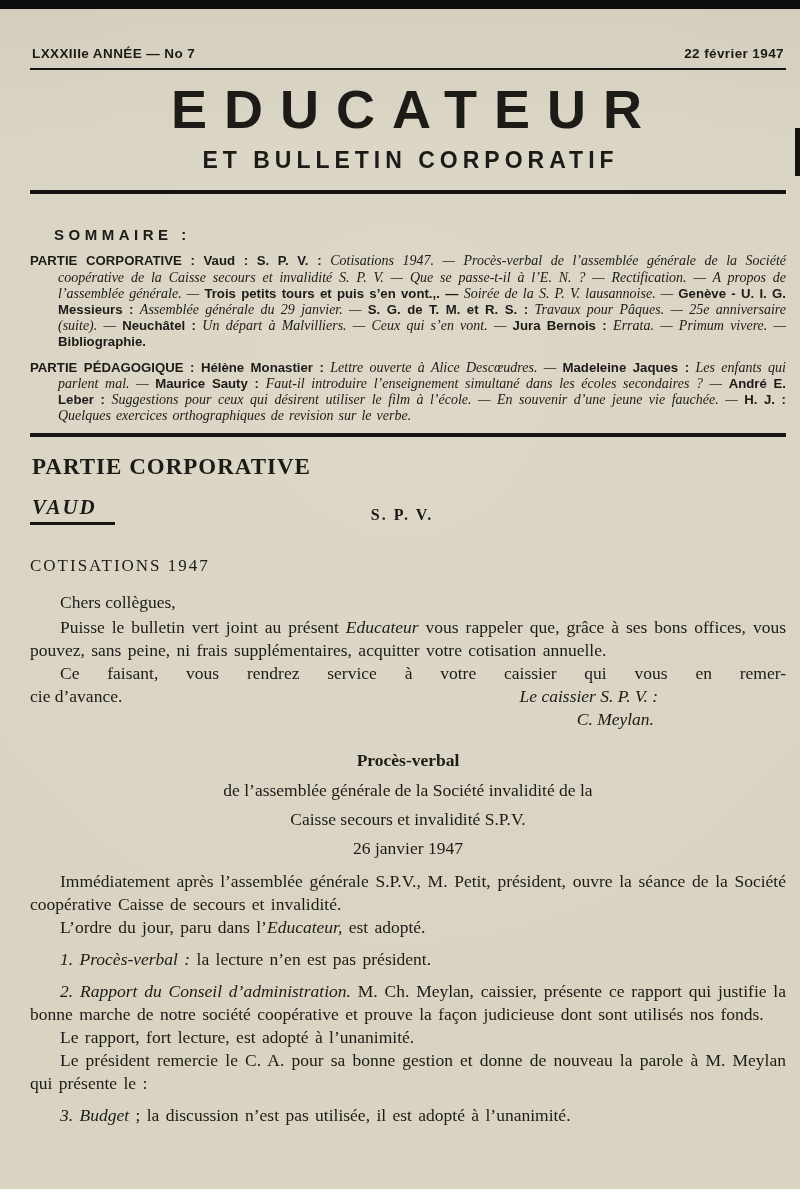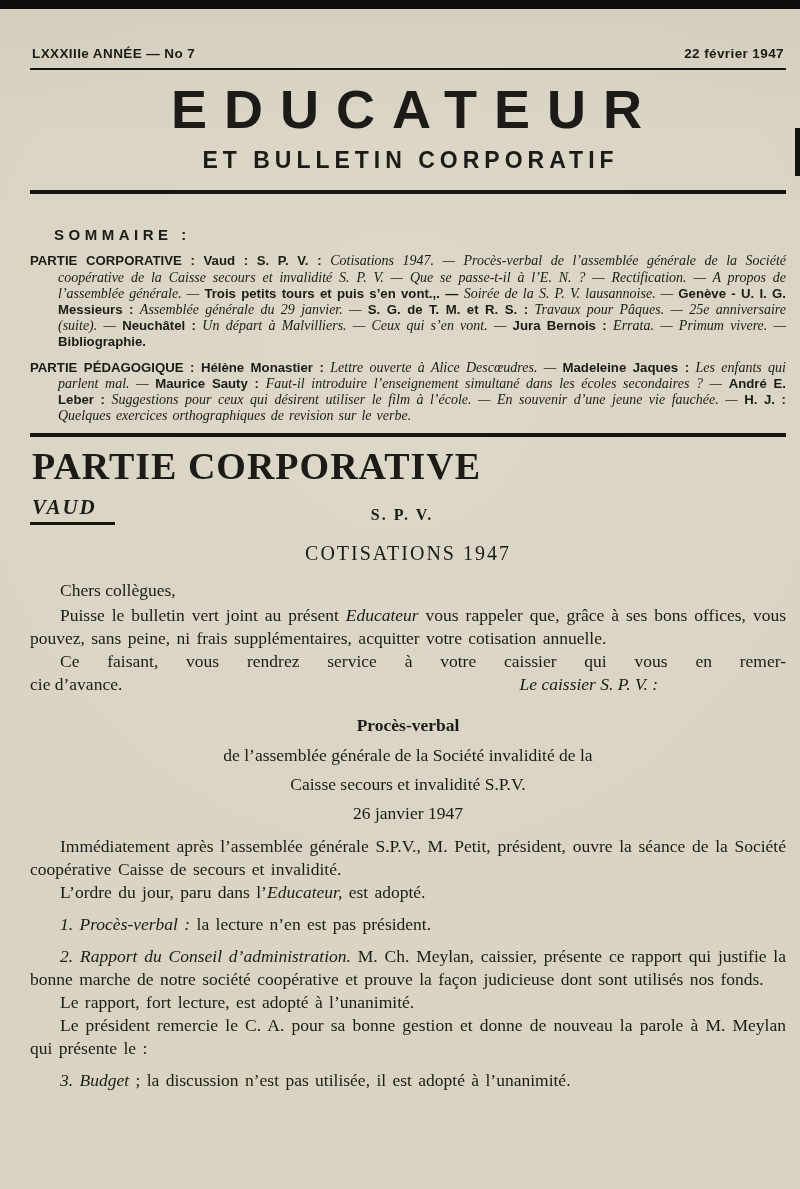--- a/index.html
+++ b/index.html
@@ -31,28 +31,28 @@
 
   
   .sommaire-label { font-family:"Liberation Sans", sans-serif; font-weight:700;
     font-size:15px; letter-spacing:4.5px; margin:32px 0 10px 24px; }
   .toc { font-size:14px; line-height:16.2px; text-align:justify; word-spacing:1.5px;
     padding-left:28px; text-indent:-28px; margin-bottom:9px; }
   .seg-bs { font-family:"Liberation Sans", sans-serif; font-weight:700; font-size:13.2px; }
   .seg-i { font-style:italic; }
 
   
-  .part-heading { font-size:38px; font-weight:700; letter-spacing:1px; margin:18px 0 0 2px;
+  .part-heading { font-size:23px; font-weight:700; letter-spacing:1px; margin:18px 0 0 2px;
     font-family:"Liberation Serif", serif; }
   .region-row { position:relative; margin-top:18px; height:34px; }
   .region { display:inline-block; font-size:21px; font-weight:700; font-style:italic;
     letter-spacing:2px; border-bottom:3px solid var(--rule); padding:0 18px 3px 2px; }
   .org { position:absolute; left:0; right:12px; top:7px; text-align:center;
     font-weight:700; font-size:16px; letter-spacing:2px; }
-  .article-title { text-align:center; font-size:20px; letter-spacing:2px; margin-top:12px; }
+  .article-title { font-size:17px; letter-spacing:2px; margin-top:24px; }
 
   .prose { font-size:17.5px; line-height:23px; }
   .para { text-align:justify; text-indent:30px; word-spacing:2px; }
   .salutation { text-indent:30px; margin-top:14px; }
   .p1 { margin-top:2px; }
   .line-just { text-align:justify; text-align-last:justify; text-indent:30px; }
   .closing-row { display:flex; justify-content:space-between; }
   .sig-role { font-style:italic; padding-right:128px; white-space:nowrap; }
   .sig-name { text-align:right; font-style:italic; padding-right:132px; }
 
@@ -99,20 +99,21 @@
     <div class="article-title">COTISATIONS 1947</div>
 
     <p class="salutation">Chers collègues,</p>
     <p class="para p1"><span>Puisse le bulletin vert joint au présent </span><span class="seg-i">Educateur</span><span> vous rappeler que, grâce à ses bons offices, vous pouvez, sans peine, ni frais supplémentaires, acquitter votre cotisation annuelle.</span></p>
 
     <div class="line-just">Ce faisant, vous rendrez service à votre caissier qui vous en remer-</div>
     <div class="closing-row">
       <span>cie d’avance.</span>
       <span class="sig-role">Le caissier S. P. V. :</span>
     </div>
+    <div class="sig-name">C. Meylan.</div>
 
     <div class="pv">
       <div class="pv-title">Procès-verbal</div>
       <div class="pv-sub">de l’assemblée générale de la Société invalidité de la</div>
       <div class="pv-sub">Caisse secours et invalidité S.P.V.</div>
       <div class="pv-date">26 janvier 1947</div>
     </div>
 
     <p class="para"><span>Immédiatement après l’assemblée générale S.P.V., M. Petit, président, ouvre la séance de la Société coopérative Caisse de secours et invalidité.</span></p>
     <p class="para"><span>L’ordre du jour, paru dans l’</span><span class="seg-i">Educateur,</span><span> est adopté.</span></p>

